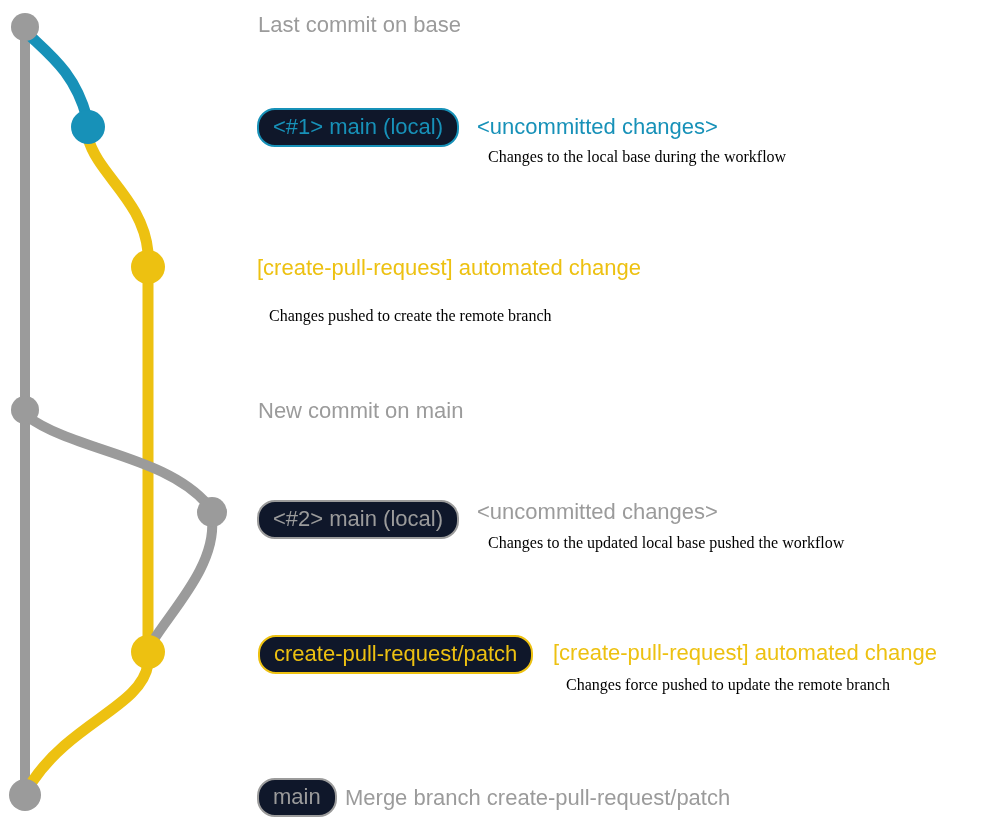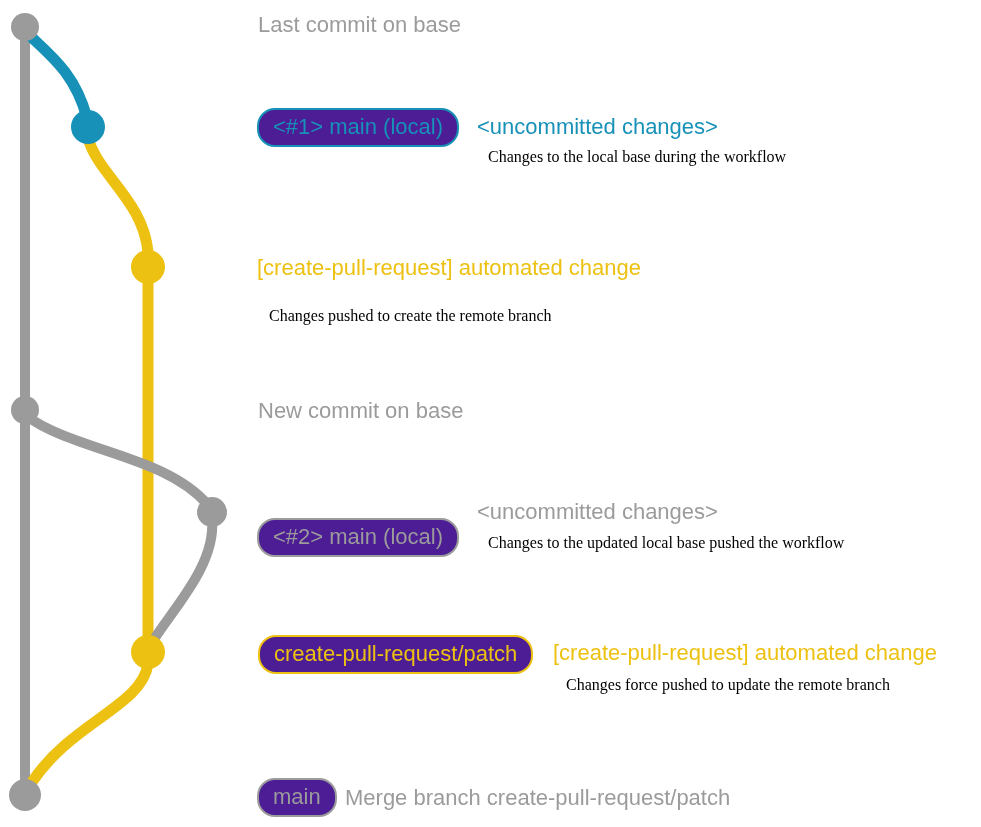--- a/index.html
+++ b/index.html
@@ -37,21 +37,21 @@
     line-height: 22px;
     color: var(--c-caption);
   }
   .badge {
     display: inline-block;
     border: 2px solid currentColor;
     border-radius: 18px;
     padding: 5px 14px 6px 14px;
     font-size: 22px;
     line-height: 24px;
-    background: #4c1d95;
+    background: #0f172a;
   }
 </style>
 </head>
 <body>
 
 <div class="canvas">
 
   <svg class="graph-svg" width="981" height="827" viewBox="0 0 981 827">
 
     <path d="M 25,27 L 25,795" stroke="var(--c-base)" stroke-width="10" fill="none" stroke-linecap="round"></path>
@@ -78,23 +78,23 @@
 
   <div class="lbl blue-text" style="left:257px; top:108px;">
     <span class="badge">&lt;#1&gt; main (local)</span>
   </div>
   <div class="lbl blue-text" style="left:477px; top:115px;">&lt;uncommitted changes&gt;</div>
   <div class="lbl caption" style="left:488px; top:146px;">Changes to the local base during the workflow</div>
 
   <div class="lbl yellow-text" style="left:257px; top:256px;">[create-pull-request] automated change</div>
   <div class="lbl caption" style="left:269px; top:305px;">Changes pushed to create the remote branch</div>
 
-  <div class="lbl gray-text" style="left:258px; top:399px;">New commit on base</div>
+  <div class="lbl gray-text" style="left:258px; top:399px;">New commit on main</div>
 
-  <div class="lbl gray-text" style="left:257px; top:518px;text-decoration:underline;">
+  <div class="lbl gray-text" style="left:257px; top:500px;text-decoration:underline;">
     <span class="badge">&lt;#2&gt; main (local)</span>
   </div>
   <div class="lbl gray-text" style="left:477px; top:500px;">&lt;uncommitted changes&gt;</div>
   <div class="lbl caption" style="left:488px; top:532px;">Changes to the updated local base pushed the workflow</div>
 
   <div class="lbl yellow-text" style="left:258px; top:635px;">
     <span class="badge">create-pull-request/patch</span>
   </div>
   <div class="lbl yellow-text" style="left:553px; top:641px;">[create-pull-request] automated change</div>
   <div class="lbl caption" style="left:566px; top:674px;">Changes force pushed to update the remote branch</div>

